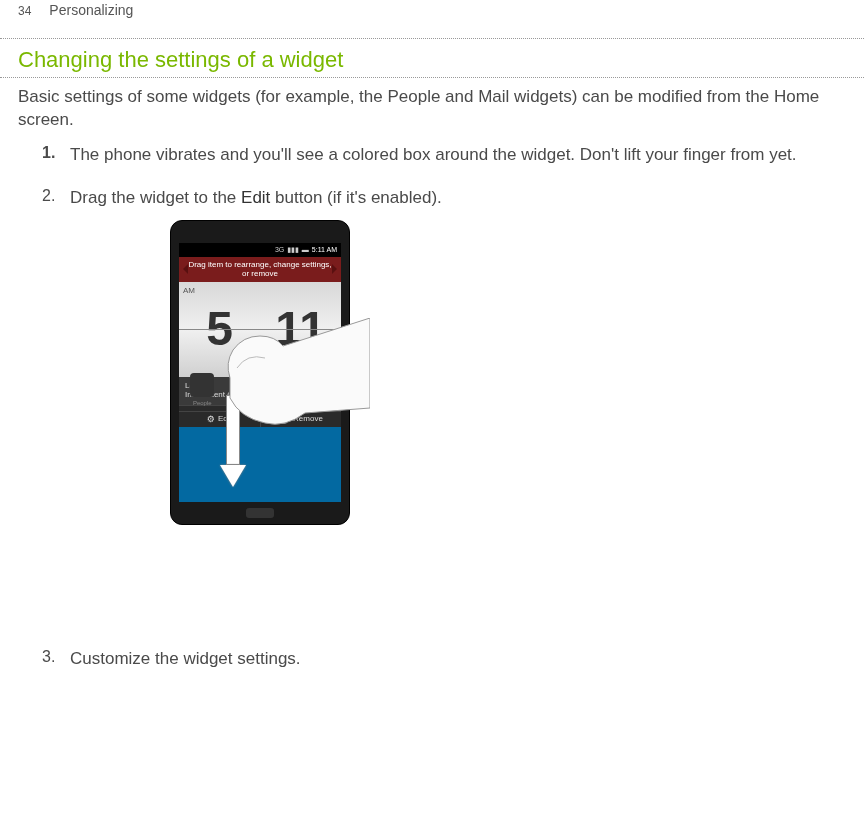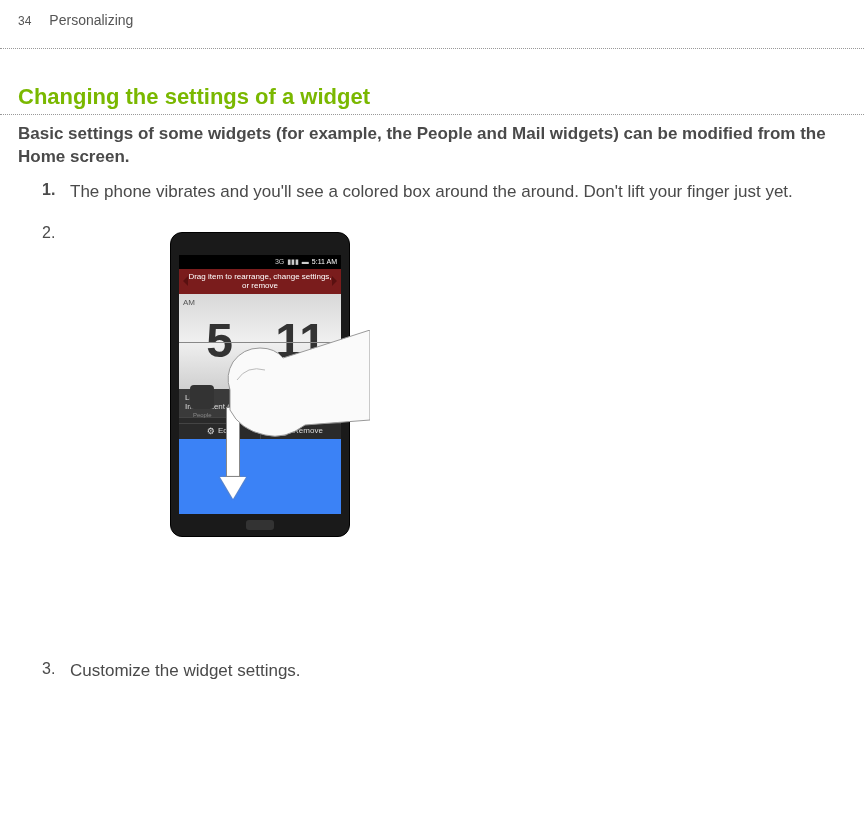--- a/index.html
+++ b/index.html
@@ -14,21 +14,21 @@
       background: #ffffff;
       color: #4a4a4a;
       position: relative;
       padding: 0;
       overflow: hidden;
     }
     .page-header {
       display: flex;
       align-items: baseline;
       gap: 18px;
-      padding: 12px 0 0 18px;
+      padding: 2px 0 0 18px;
       font-size: 12px;
       color: #555;
     }
     .page-number {
       font-size: 12px;
     }
     .section-name {
       font-size: 14px;
     }
     .dotted-line {
@@ -38,30 +38,29 @@
     }
     .dotted-top {
       margin-top: 20px;
     }
     .content {
       padding: 0 18px;
     }
     .heading {
       color: #7ab800;
       font-size: 22px;
-      font-weight: 700;
+      font-weight: 400;
       padding: 8px 0 4px 0;
-      margin-top: 27px;
     }
     .intro-text {
       font-size: 17px;
       color: #4a4a4a;
       line-height: 1.35;
       padding: 8px 0 12px 0;
-      font-weight: 700;
+      font-weight: 400;
     }
     .step-list {
       list-style: none;
       padding-left: 24px;
     }
     .step-item {
       display: flex;
       gap: 12px;
       margin-bottom: 10px;
     }
@@ -103,21 +102,21 @@
       background: #1a1a1a;
       border-radius: 12px;
       border: 1px solid #000;
     }
     .phone-screen {
       position: absolute;
       left: 8px;
       top: 22px;
       right: 8px;
       bottom: 22px;
-      background: #3b82f6;
+      background: #0369a1;
       overflow: hidden;
     }
     .status-bar {
       height: 14px;
       background: #000;
       display: flex;
       justify-content: flex-end;
       align-items: center;
       padding: 0 4px;
       gap: 3px;
@@ -330,27 +329,30 @@
 
 <hr class="dotted-line">
 
 <div class="content">
   <p class="intro-text">Basic settings of some widgets (for example, the People and Mail widgets) can be modified from the Home screen.</p>
 
   <ol class="step-list">
     <li class="step-item">
       <span class="step-number bold">1.</span>
       <div class="step-content">
-        <p class="step-text">The phone vibrates and you'll see a colored box around the around. Don't lift your finger just yet.</p>
+        <p class="step-text">The phone vibrates and you'll see a colored box around the widget. Don't lift your finger from yet.</p>
       </div>
     </li>
 
     <li class="step-item">
       <span class="step-number">2.</span>
       <div class="step-content">
+        <p class="step-text">
+          <span>Drag the widget to the </span><span class="bold-inline">Edit</span><span> button (if it's enabled).</span>
+        </p>
 
         <div class="phone-illustration">
           <div class="phone-body">
             <div class="phone-screen">
               <div class="status-bar">
                 <span class="status-icon">3G</span>
                 <span class="status-icon">▮▮▮</span>
                 <span class="status-icon">▬</span>
                 <span>5:11 AM</span>
               </div>

